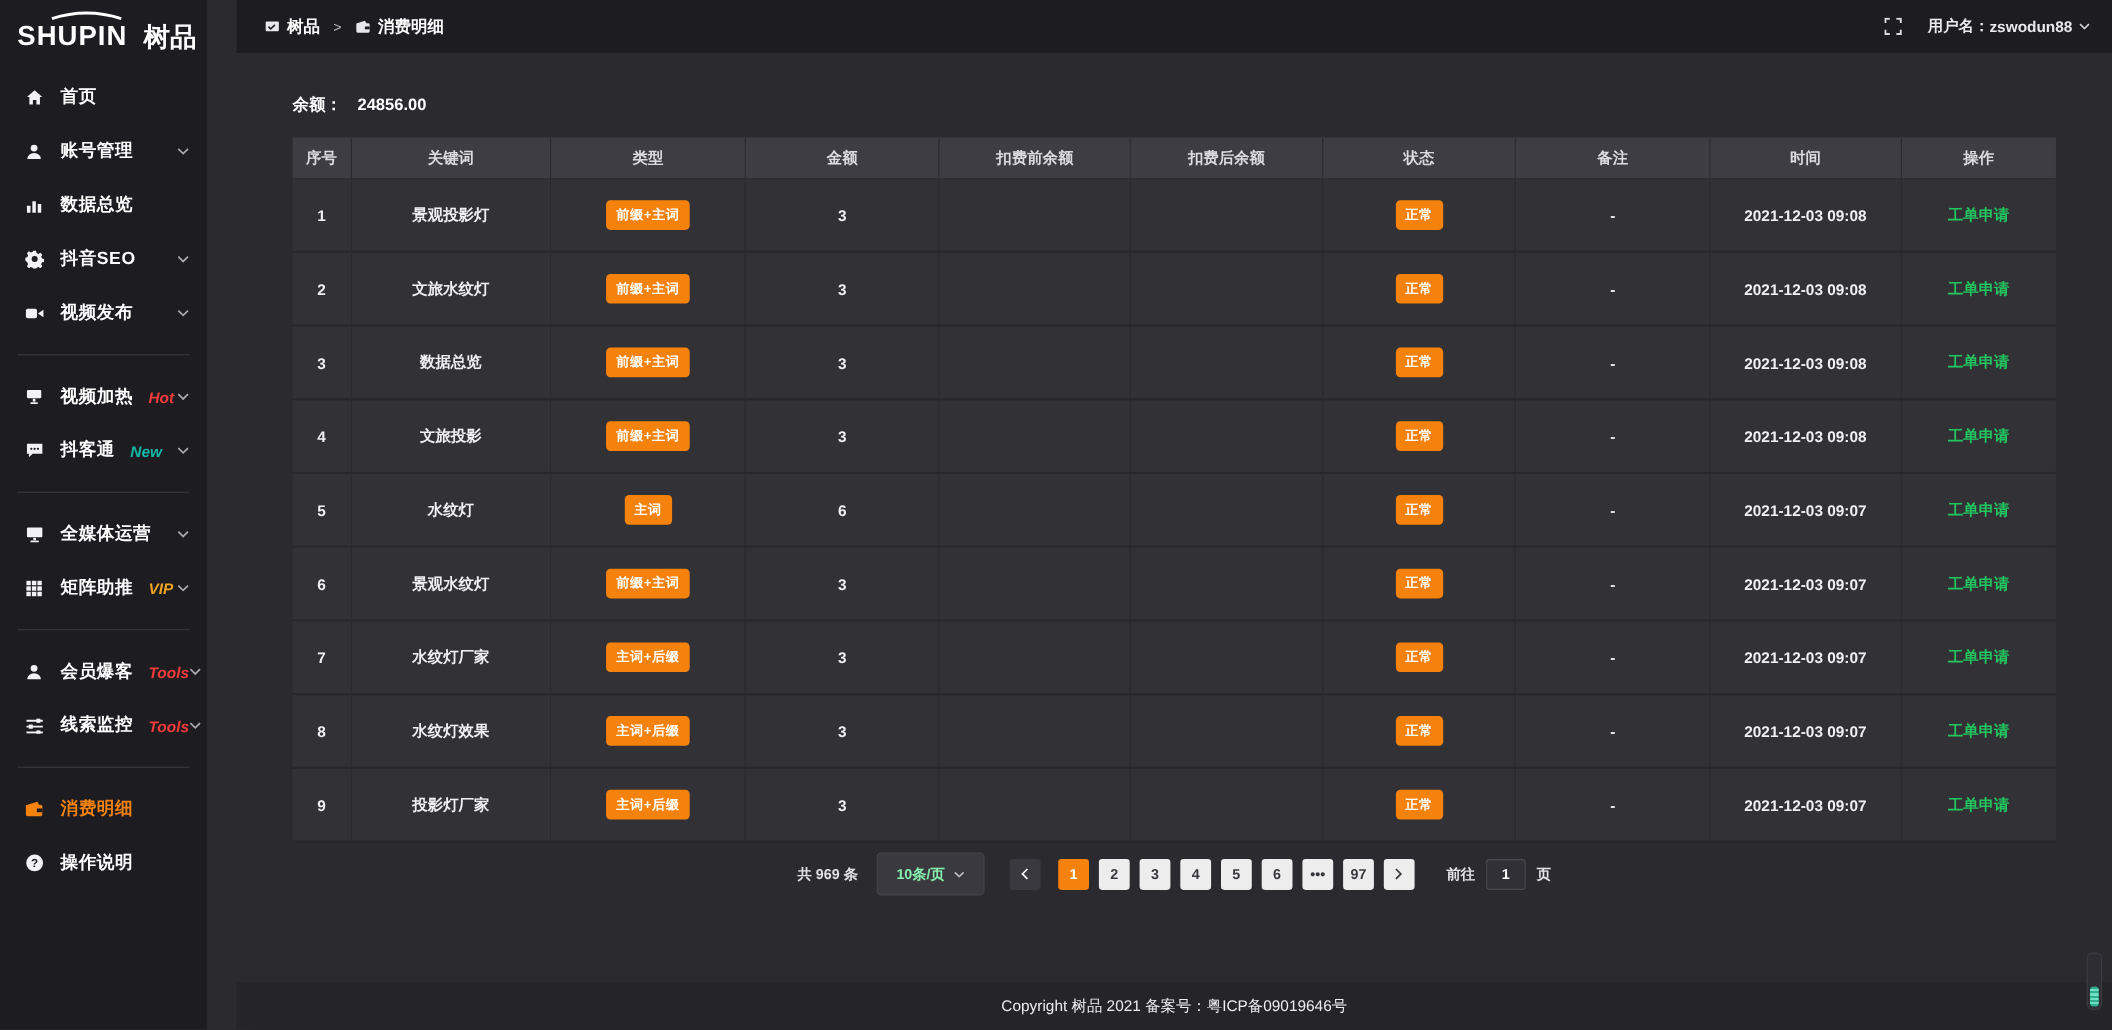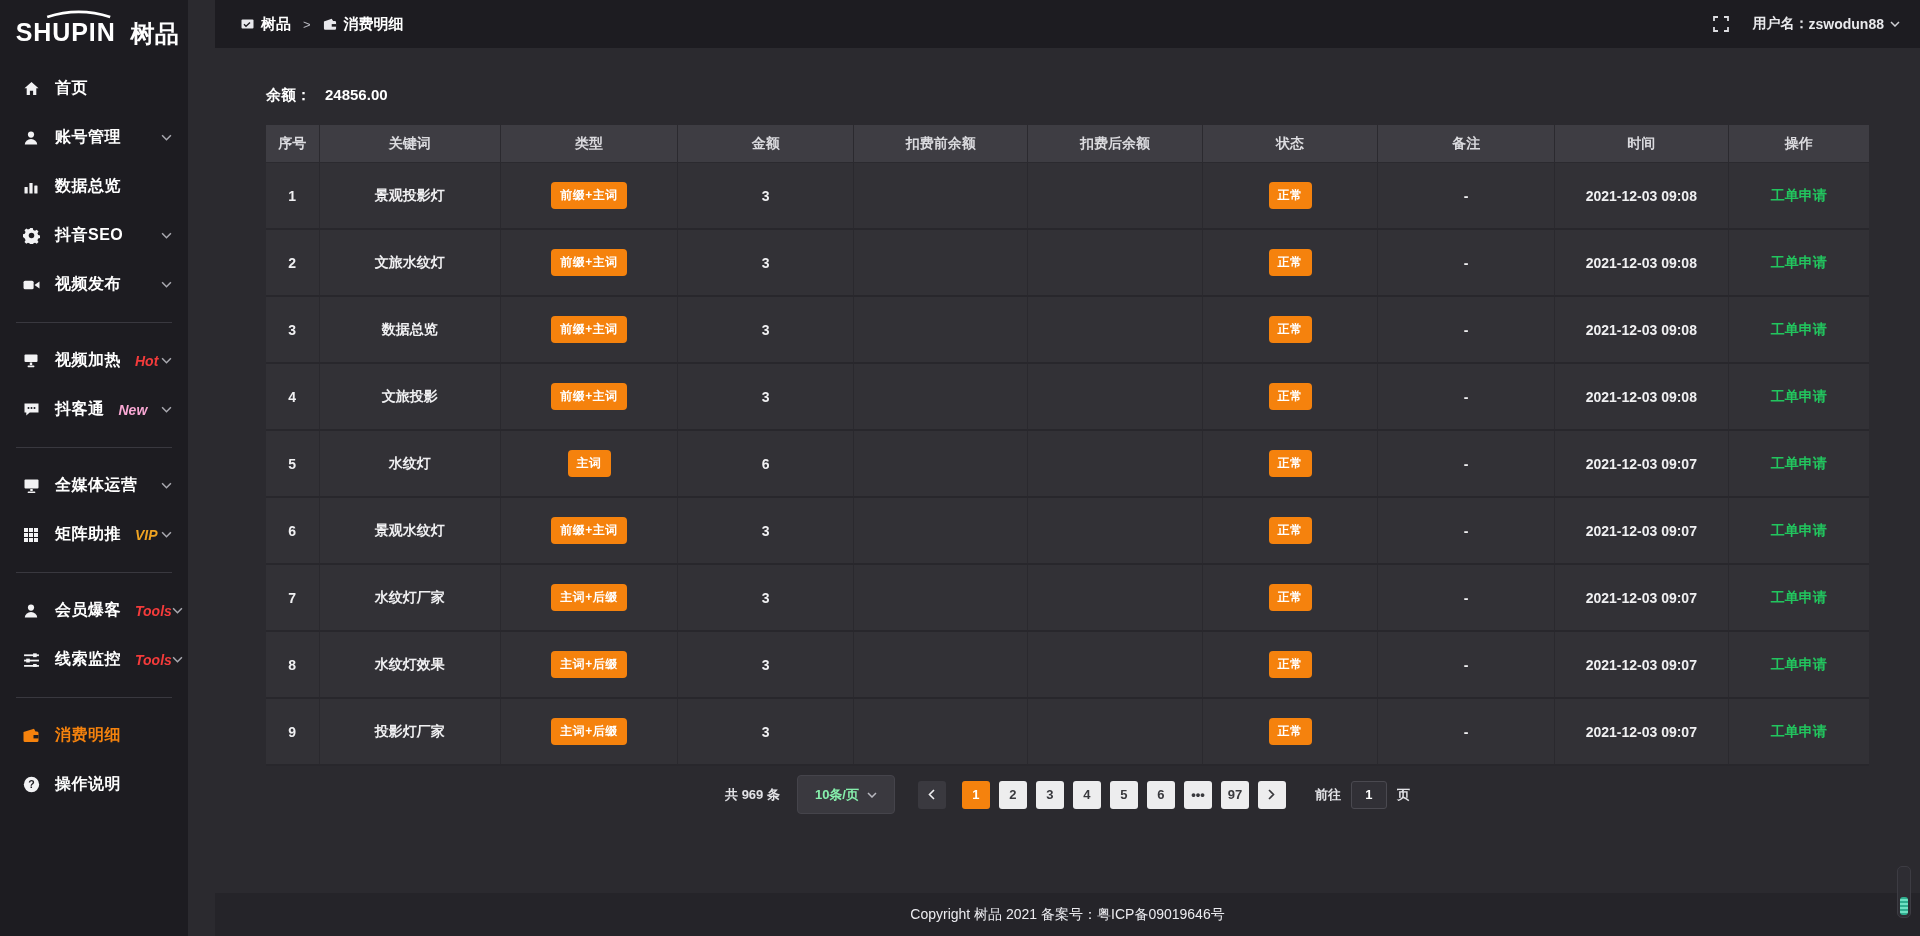--- a/index.html
+++ b/index.html
@@ -169,21 +169,21 @@
             <svg width="17" height="15" viewBox="0 0 16 15" fill="currentColor">
               <path d="M1 1.5 h14 v9 H6.2 L2.8 13.6 v-3.1 H1 Z"></path>
               <g fill="#1d1c21">
                 <circle cx="5" cy="6" r="1"></circle>
                 <circle cx="8" cy="6" r="1"></circle>
                 <circle cx="11" cy="6" r="1"></circle>
               </g>
             </svg>
           </span>
           <span class="sb-label">抖客通</span>
-          <span class="sb-badge" style="color:#f9a8d4">New</span>
+          <span class="sb-badge" style="color:#14b8a6">New</span>
           <span class="sb-chevron">
             <svg width="11" height="7" viewBox="0 0 10 6">
               <polyline points="1,1 5,5 9,1" fill="none" stroke="#a9a9b0" stroke-width="1.4"></polyline>
             </svg>
           </span>
         </div>
         <div class="sb-divider"></div>
         <div class="sb-item">
           <span class="sb-icon">
             <svg width="17" height="16" viewBox="0 0 16 16" fill="currentColor">

